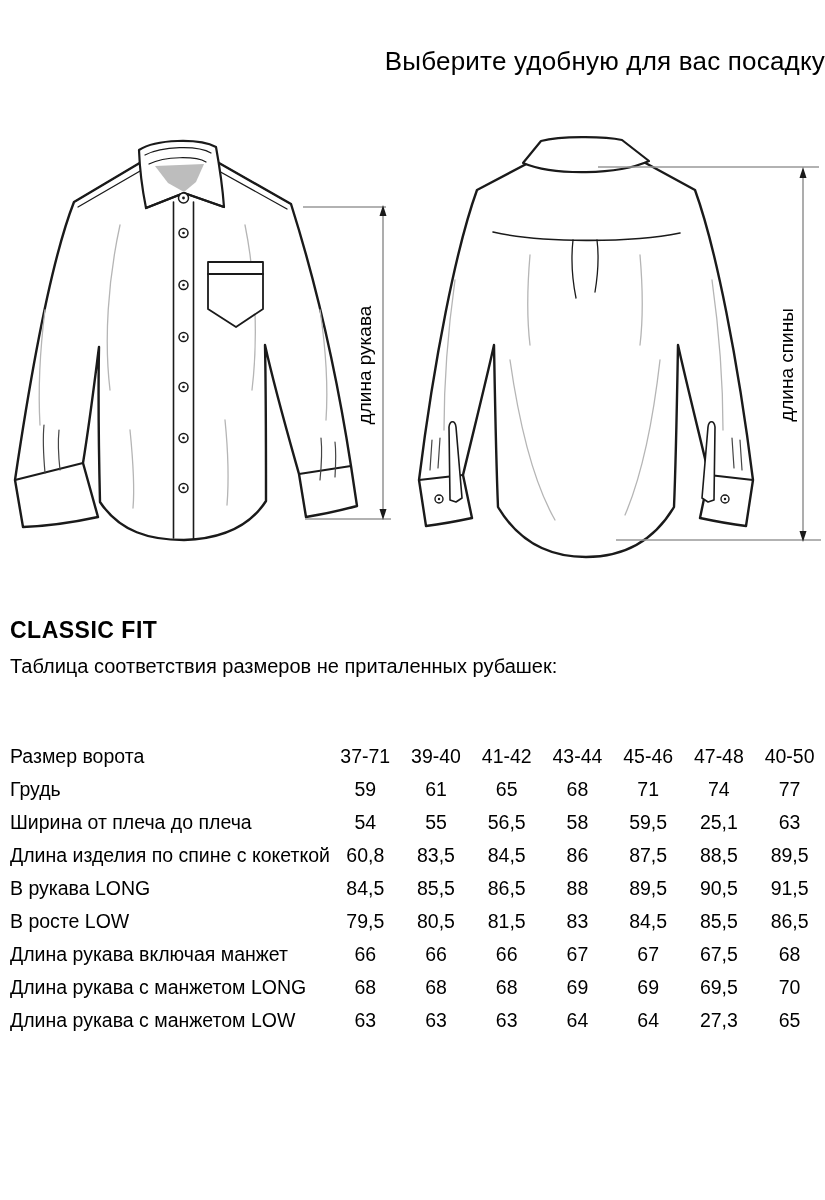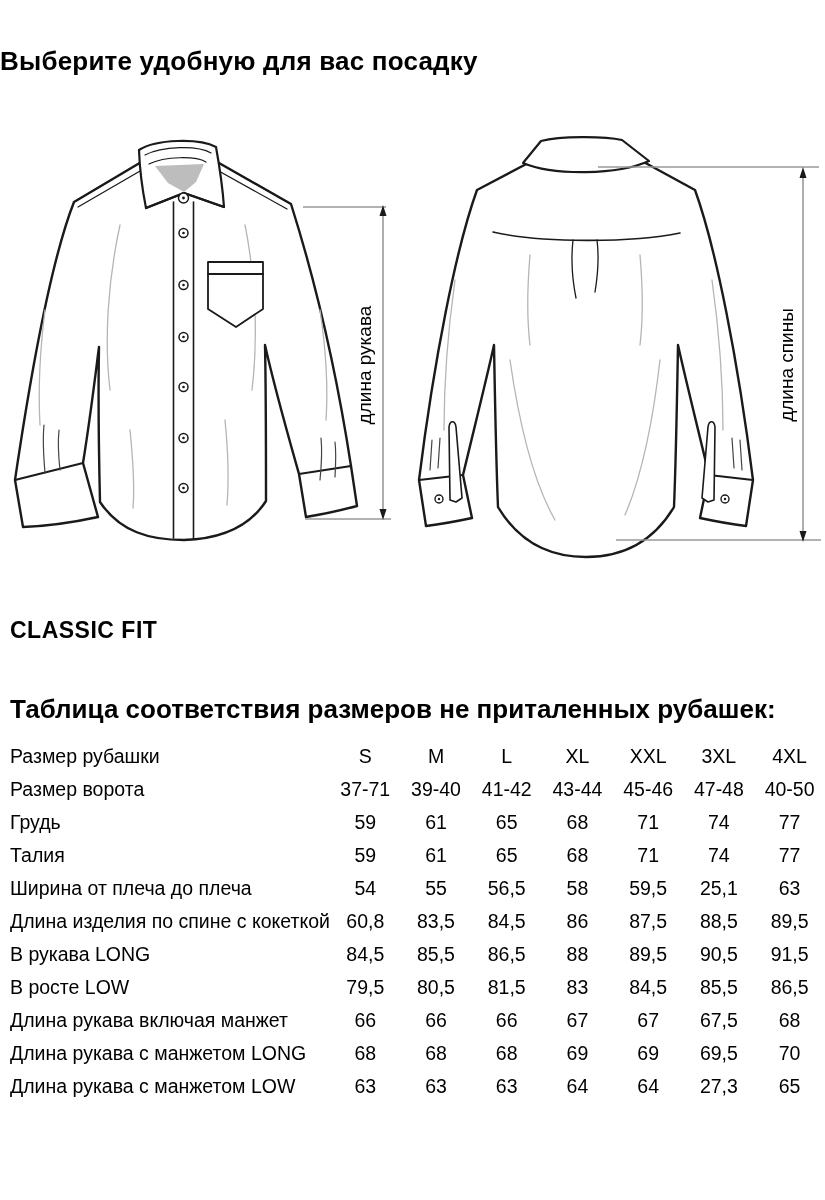--- a/index.html
+++ b/index.html
@@ -1,29 +1,29 @@
 <!DOCTYPE html>
 <html><head>
 <meta charset="utf-8">
 <style>
   html,body{margin:0;padding:0;background:#ffffff;}
   #page{
     position:relative;width:825px;height:1200px;background:#ffffff;overflow:hidden;
     font-family:"Liberation Sans", sans-serif;color:#000;
   }
   #title{
-    position:absolute;top:46px;left:0;width:825px;text-align:left;
-    font-size:26px;font-weight:700;letter-spacing:0.2px;
+    position:absolute;top:46px;left:0;width:825px;text-align:right;
+    font-size:26px;font-weight:400;letter-spacing:0.2px;
   }
   #illustration{position:absolute;top:130px;left:0;}
   #fit-heading{
     position:absolute;top:617px;left:10px;font-size:23px;font-weight:700;letter-spacing:0.5px;
   }
   #table-subtitle{
-    position:absolute;top:694px;left:10px;font-size:26px;font-weight:700;
+    position:absolute;top:655px;left:10px;font-size:20px;font-weight:400;
   }
   #size-table{
     position:absolute;top:740px;left:10px;border-collapse:collapse;table-layout:fixed;
   }
   #size-table td{
     font-size:19.5px;height:33px;padding:0;white-space:nowrap;vertical-align:middle;
   }
   #size-table td.lbl{width:267px;text-align:left;}
   #size-table td.val{width:78px;text-align:center;}
 </style>
@@ -189,60 +189,40 @@
       <text x="793" y="235" transform="rotate(-90 793 235)" text-anchor="middle" font-size="19" fill="#000000">длина спины</text>
     </g>
   </svg>
 
   <div id="fit-heading">CLASSIC FIT</div>
   <div id="table-subtitle">Таблица соответствия размеров не приталенных рубашек:</div>
 
   <table id="size-table">
     <tbody>
         <tr>
-          <td class="lbl">Размер рубашки</td>
-          <td class="val">S</td>
-          <td class="val">M</td>
-          <td class="val">L</td>
-          <td class="val">XL</td>
-          <td class="val">XXL</td>
-          <td class="val">3XL</td>
-          <td class="val">4XL</td>
-        </tr>
-        <tr>
           <td class="lbl">Размер ворота</td>
           <td class="val">37-71</td>
           <td class="val">39-40</td>
           <td class="val">41-42</td>
           <td class="val">43-44</td>
           <td class="val">45-46</td>
           <td class="val">47-48</td>
           <td class="val">40-50</td>
         </tr>
         <tr>
           <td class="lbl">Грудь</td>
           <td class="val">59</td>
           <td class="val">61</td>
           <td class="val">65</td>
           <td class="val">68</td>
           <td class="val">71</td>
           <td class="val">74</td>
           <td class="val">77</td>
         </tr>
         <tr>
-          <td class="lbl">Талия</td>
-          <td class="val">59</td>
-          <td class="val">61</td>
-          <td class="val">65</td>
-          <td class="val">68</td>
-          <td class="val">71</td>
-          <td class="val">74</td>
-          <td class="val">77</td>
-        </tr>
-        <tr>
           <td class="lbl">Ширина от плеча до плеча</td>
           <td class="val">54</td>
           <td class="val">55</td>
           <td class="val">56,5</td>
           <td class="val">58</td>
           <td class="val">59,5</td>
           <td class="val">25,1</td>
           <td class="val">63</td>
         </tr>
         <tr>

